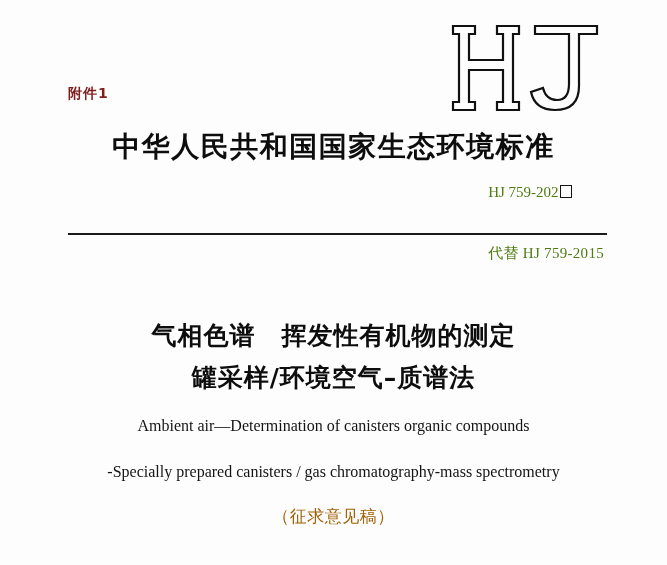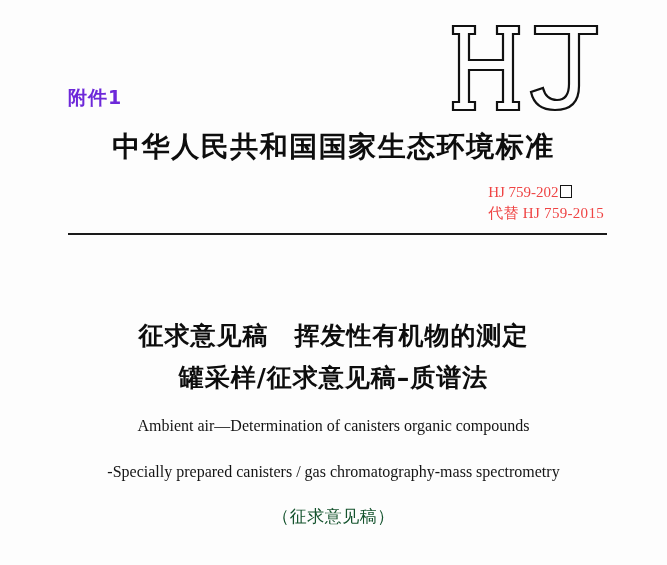--- a/index.html
+++ b/index.html
@@ -20,24 +20,24 @@
     height: 565px;
     box-sizing: border-box;
     background: #fdfdfd;
   }
   
   .attachment {
     position: absolute;
     left: 68px;
     top: 85px;
     font-family: "DejaVu Sans", sans-serif;
-    font-size: 19px;
+    font-size: 14px;
     font-weight: 700;
     letter-spacing: 1px;
-    color: #6d28d9;
+    color: #7f1d1d;
   }
   
   .logo {
     position: absolute;
     right: 60px;
     top: 18px;
     width: 160px;
     height: 100px;
   }
   .logo svg {
@@ -56,25 +56,26 @@
     letter-spacing: 1.5px;
     color: #0d0d0d;
   }
   .std-codes {
     position: absolute;
     right: 63px;
     top: 182px;
     text-align: left;
     font-size: 15px;
     line-height: 21px;
-    color: #ef4444;
+    color: #4d7c0f;
     font-family: "Liberation Serif", serif;
   }
   .std-codes .code-line2 {
     letter-spacing: 0.3px;
+    margin-top: 40px;
   }
   .box-glyph {
     display: inline-block;
     width: 10px;
     height: 11px;
     border: 1.2px solid #141414;
     vertical-align: -1px;
     margin-left: 1px;
   }
   .rule {
@@ -123,21 +124,21 @@
     color: #141414;
   }
   .draft-note {
     position: absolute;
     left: 0;
     right: 0;
     top: 505px;
     text-align: center;
     font-family: "DejaVu Sans", sans-serif;
     font-size: 17px;
-    color: #14532d;
+    color: #a16207;
     letter-spacing: 0.5px;
   }
 </style>
 </head>
 <body>
 
 <div class="page">
 
   <div class="attachment">附件1</div>
 
@@ -155,22 +156,22 @@
   <div class="std-title">中华人民共和国国家生态环境标准</div>
 
   <div class="std-codes">
     <div class="code-line1"><span>HJ 759-202</span><span class="box-glyph"></span></div>
     <div class="code-line2">代替 HJ 759-2015</div>
   </div>
 
   <div class="rule"></div>
 
   <div class="doc-title">
-    <span class="line1">征求意见稿　挥发性有机物的测定</span>
-    <span class="line2">罐采样/征求意见稿–质谱法</span>
+    <span class="line1">气相色谱　挥发性有机物的测定</span>
+    <span class="line2">罐采样/环境空气–质谱法</span>
   </div>
 
   <div class="en-title">Ambient air—Determination of canisters organic compounds</div>
 
   <div class="en-subtitle">-Specially prepared canisters / gas chromatography-mass spectrometry</div>
 
   <div class="draft-note">（征求意见稿）</div>
 
 </div>
 

